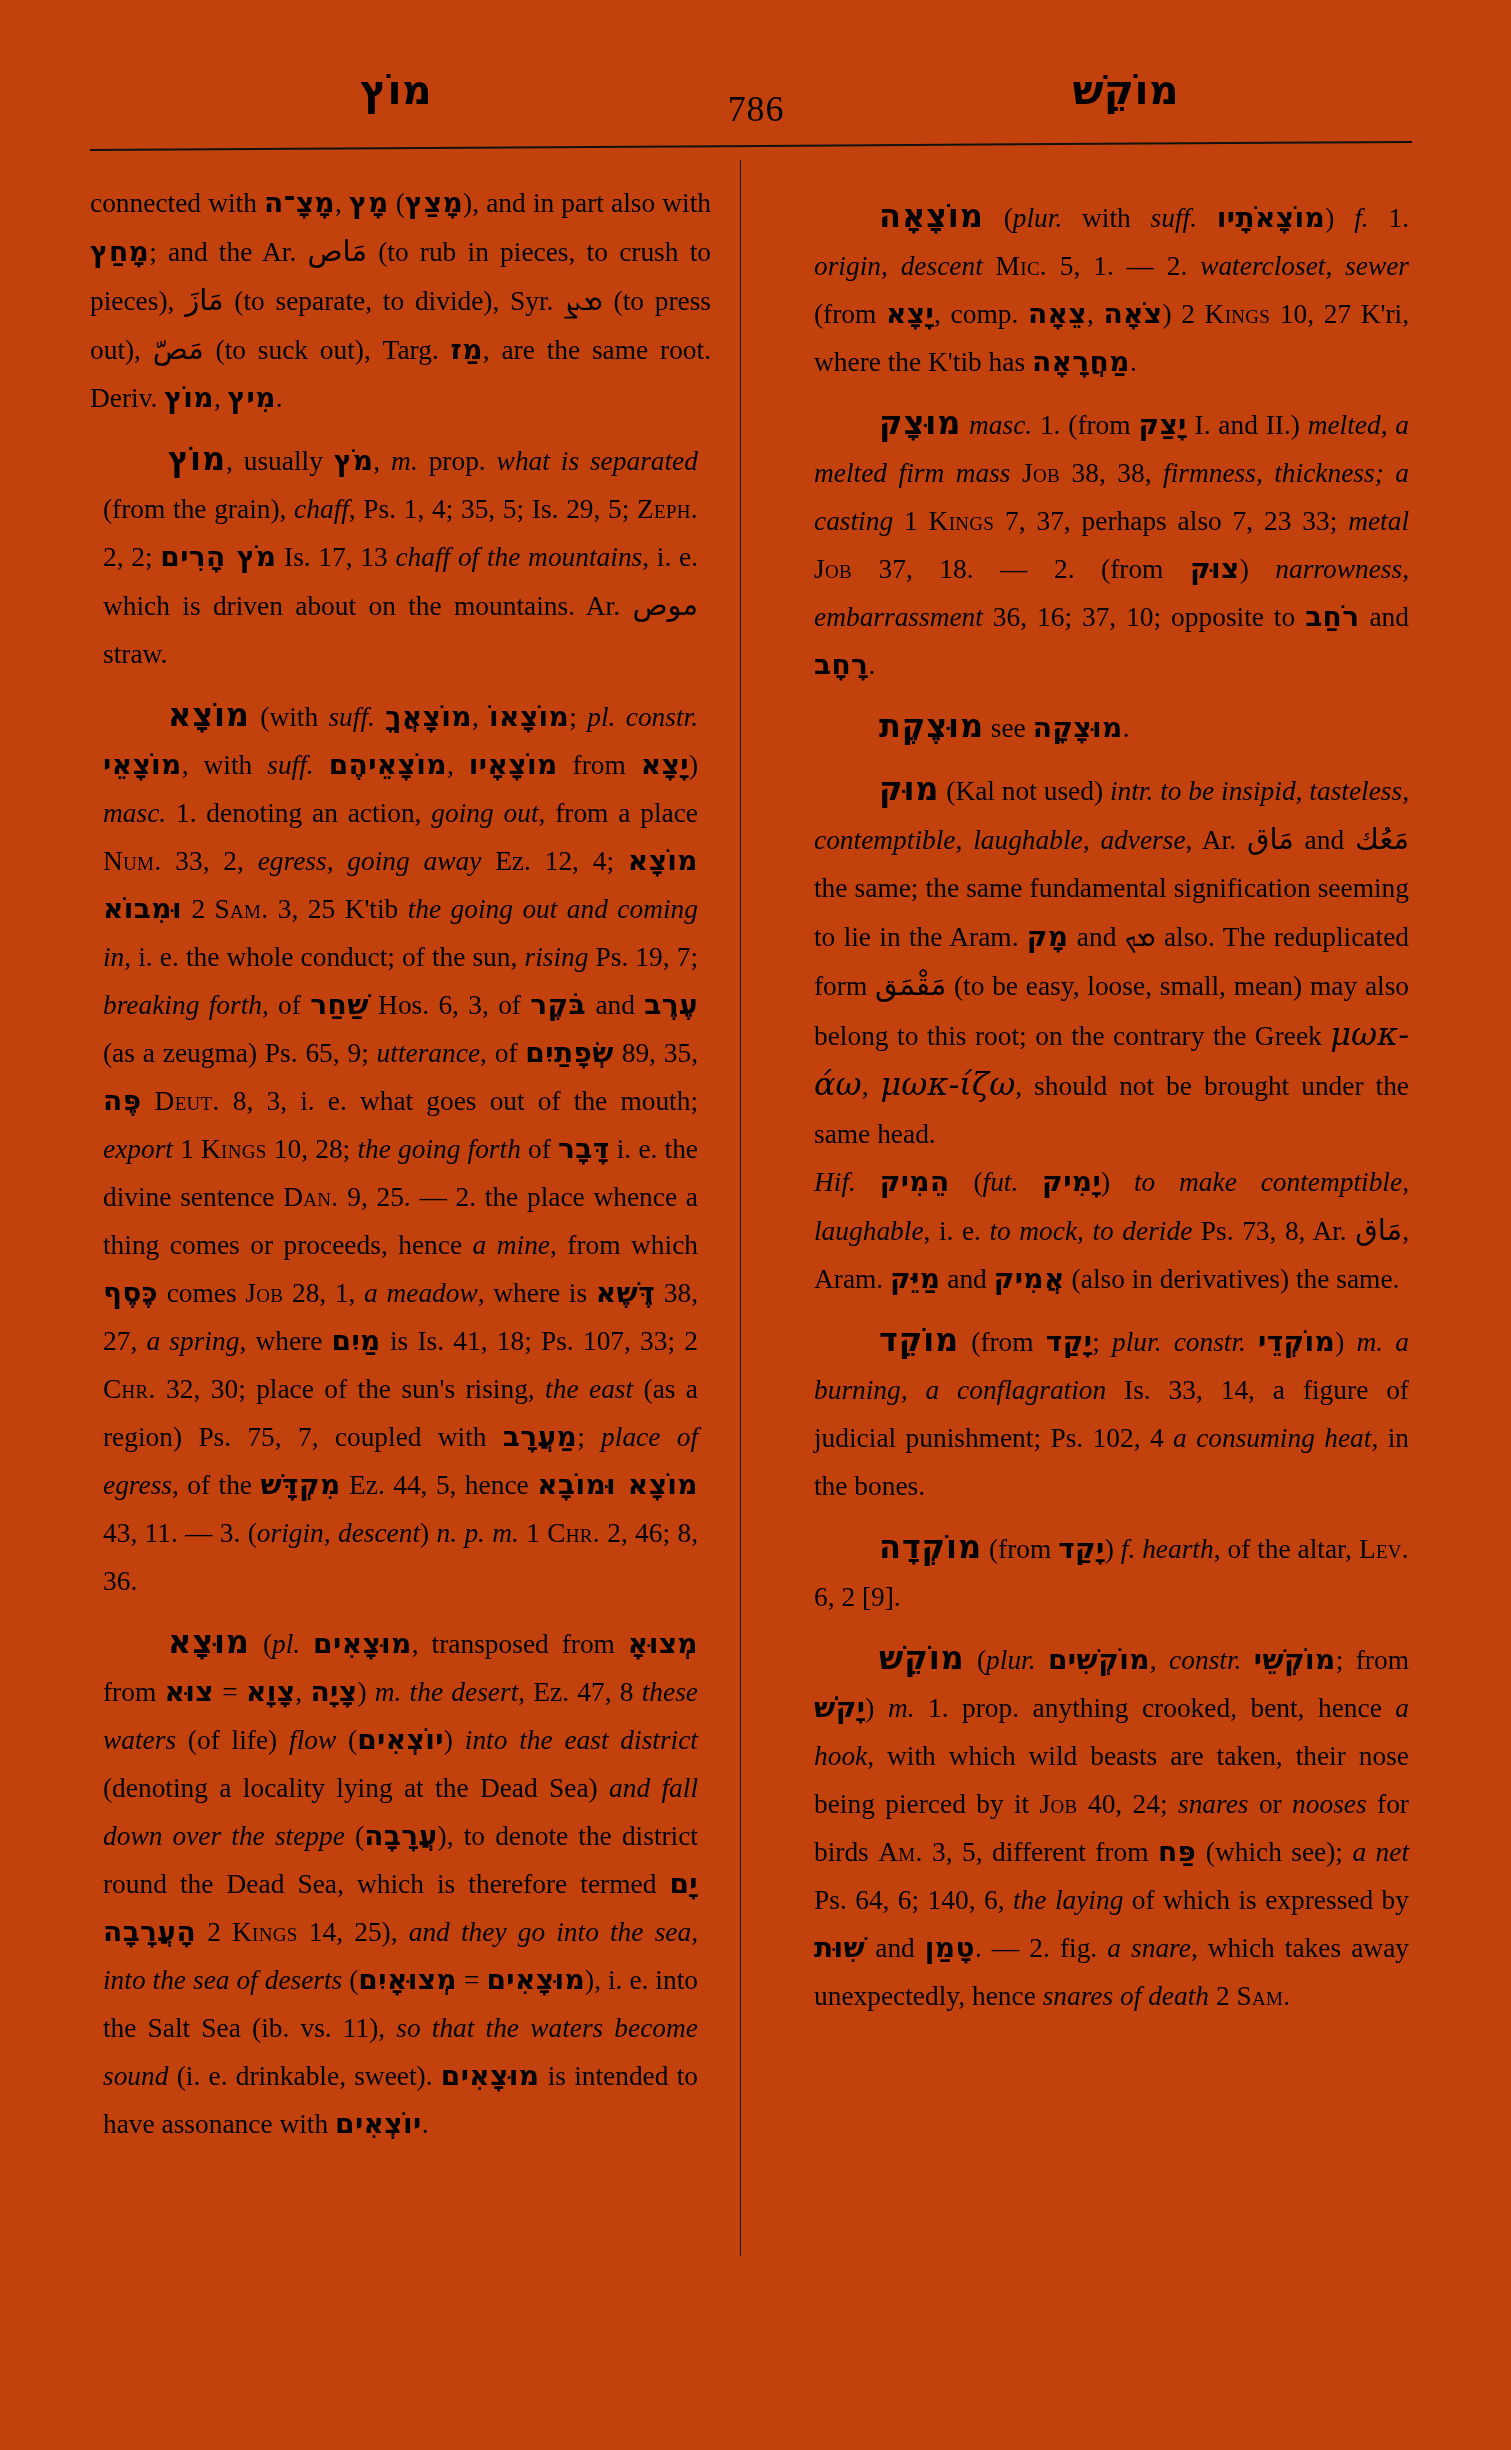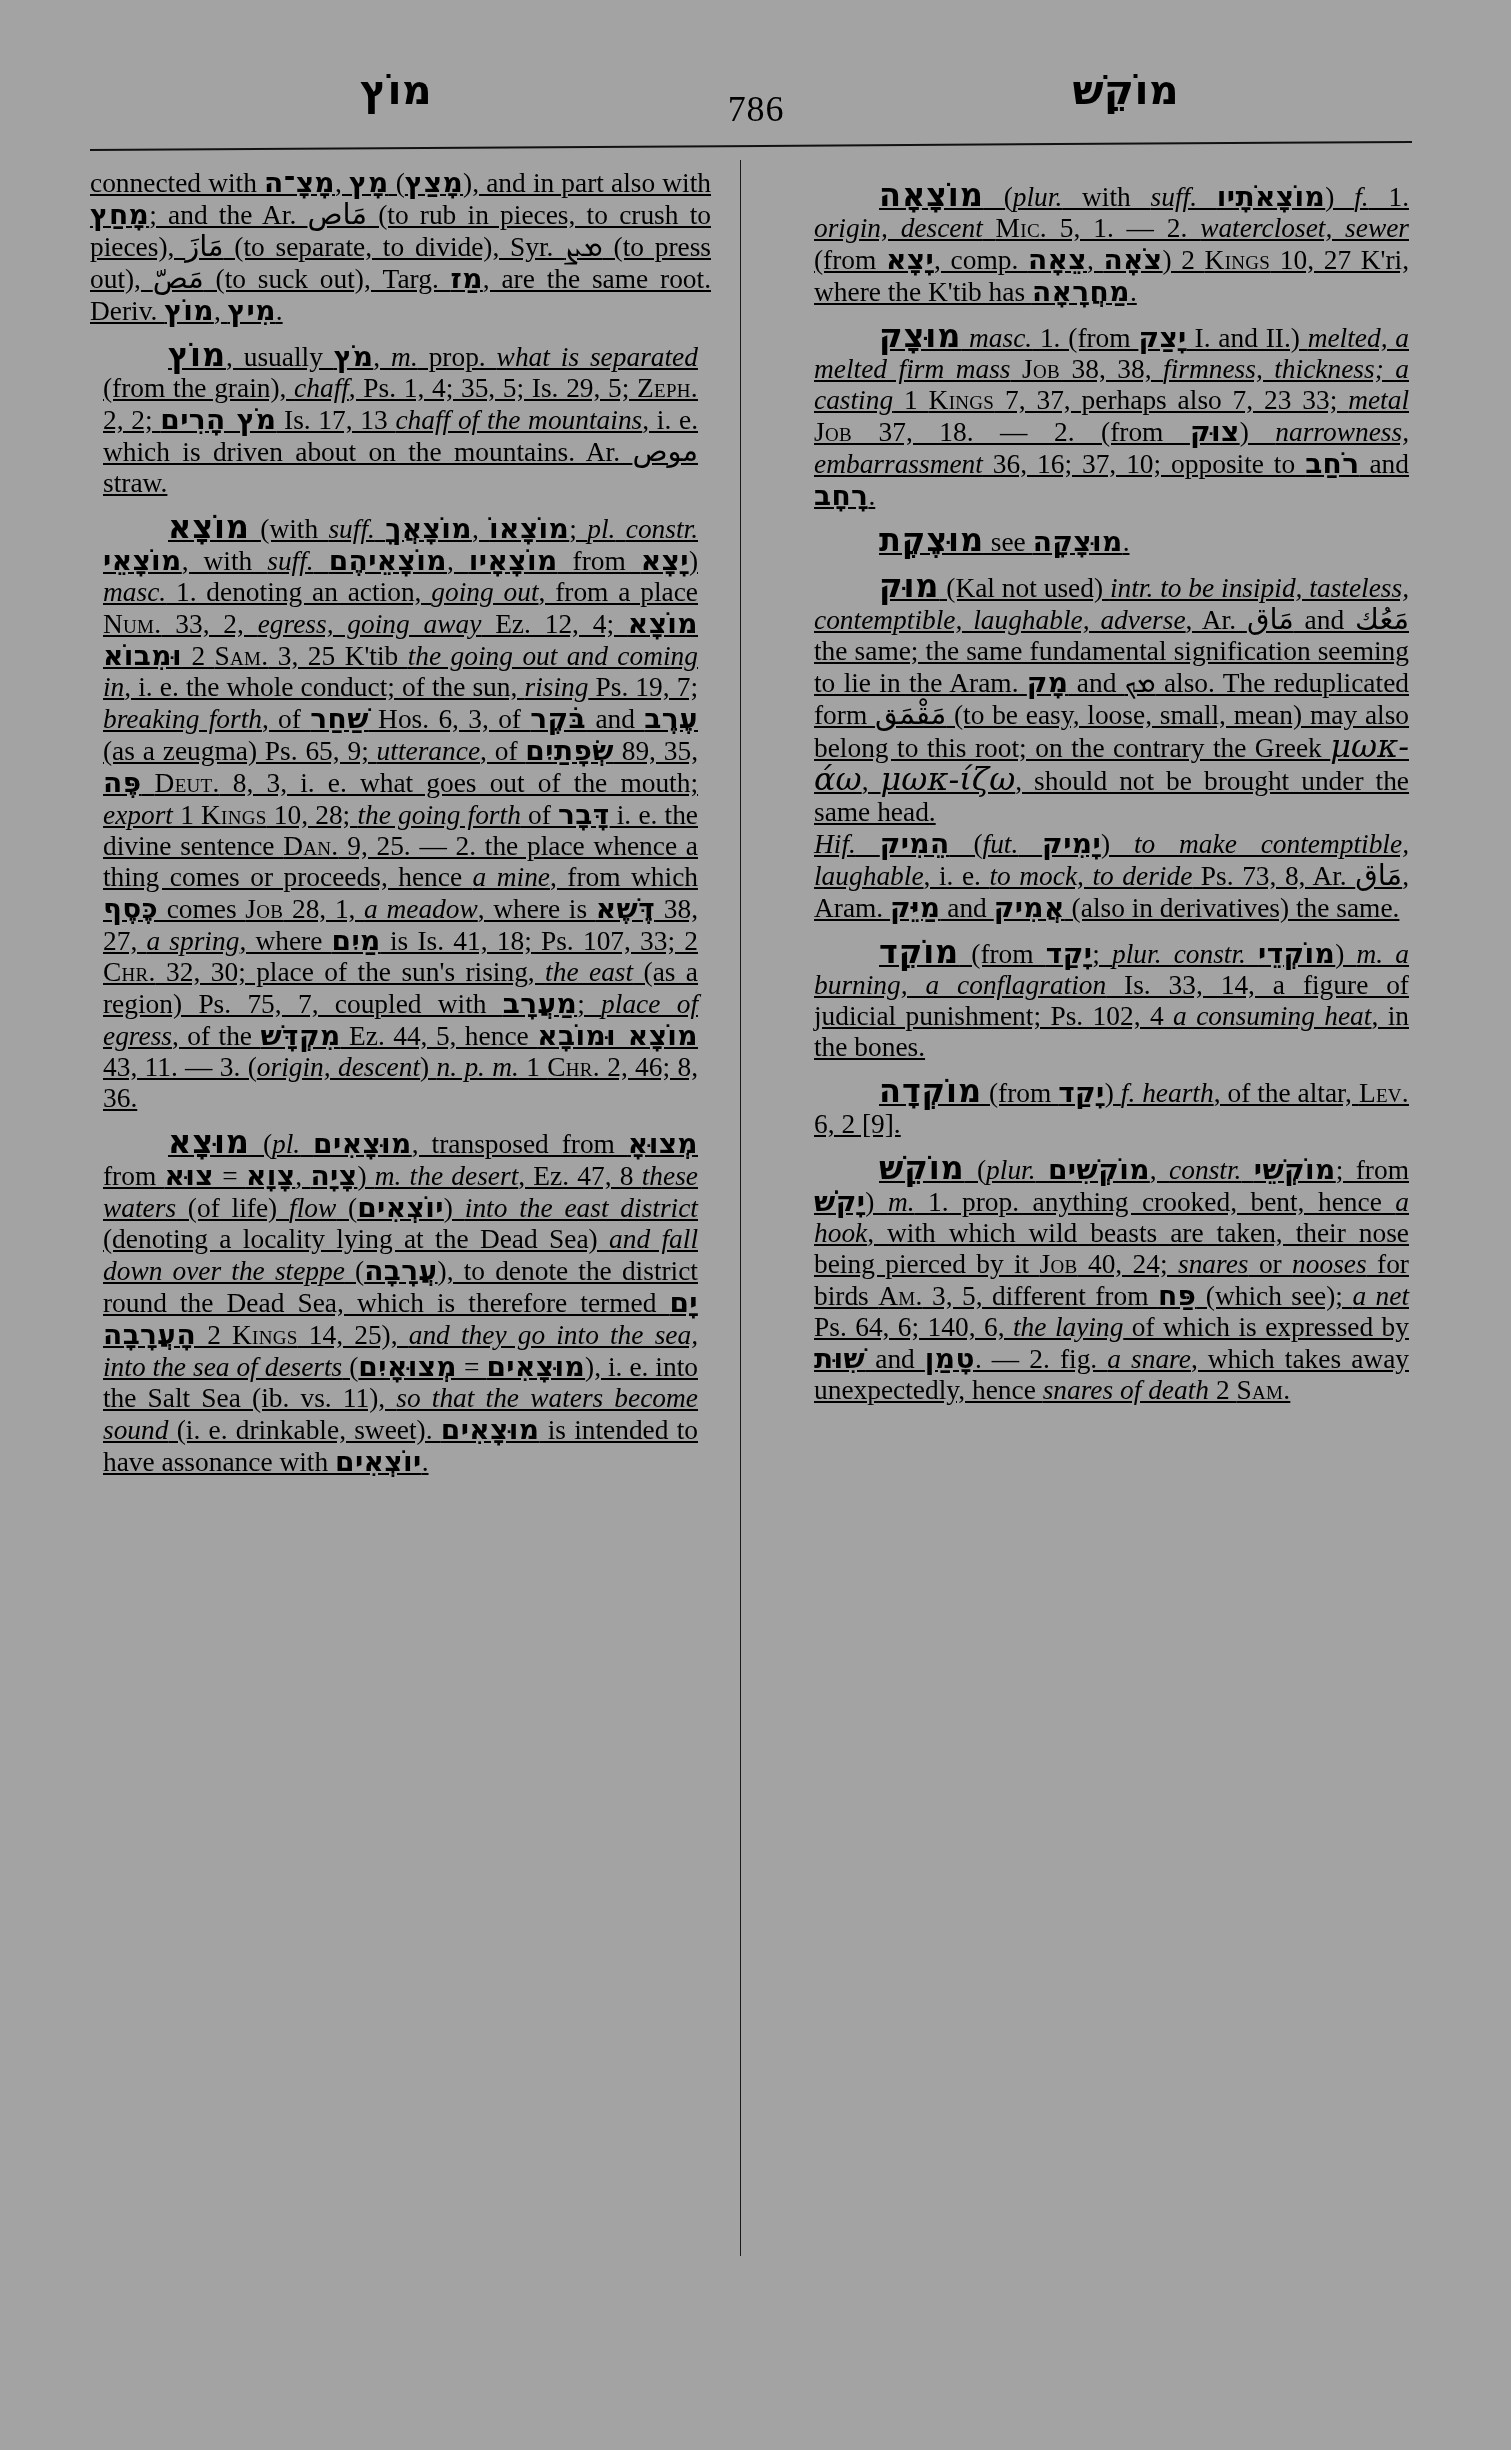--- a/index.html
+++ b/index.html
@@ -14,21 +14,21 @@
     font-family: "Liberation Serif", "DejaVu Serif", serif;
     color: #000000;
     overflow: hidden;
   }
 
   .page {
     position: absolute;
     left: 0; top: 0;
     width: 1512px;
     height: 2450px;
-    background: #a3a3a3;
+    background: #c2410c;
   }
 
   
   .runhead {
     position: absolute;
     top: 70px;
     left: 108px;
     right: 108px;
     height: 63px;
   }
@@ -74,28 +74,27 @@
   
   .cols {
     position: absolute;
     top: 167px;
     left: 90px;
     width: 1331px;
     height: 2159px;
   }
   .col {
     position: absolute;
-    top: 0;
+    top: 12px;
     width: 621px;
     font-size: 27.4px;
-    line-height: 31px;
+    line-height: 48px;
     text-align: justify;
     text-justify: inter-word;
     hyphens: manual;
-    text-decoration: underline;
   }
   .col-left  { left: 0px; }
   .col-right { left: 711px; }
 
   .divider {
     position: absolute;
     left: 650px;
     top: -7.2px;
     width: 0;
     height: 2096px;

